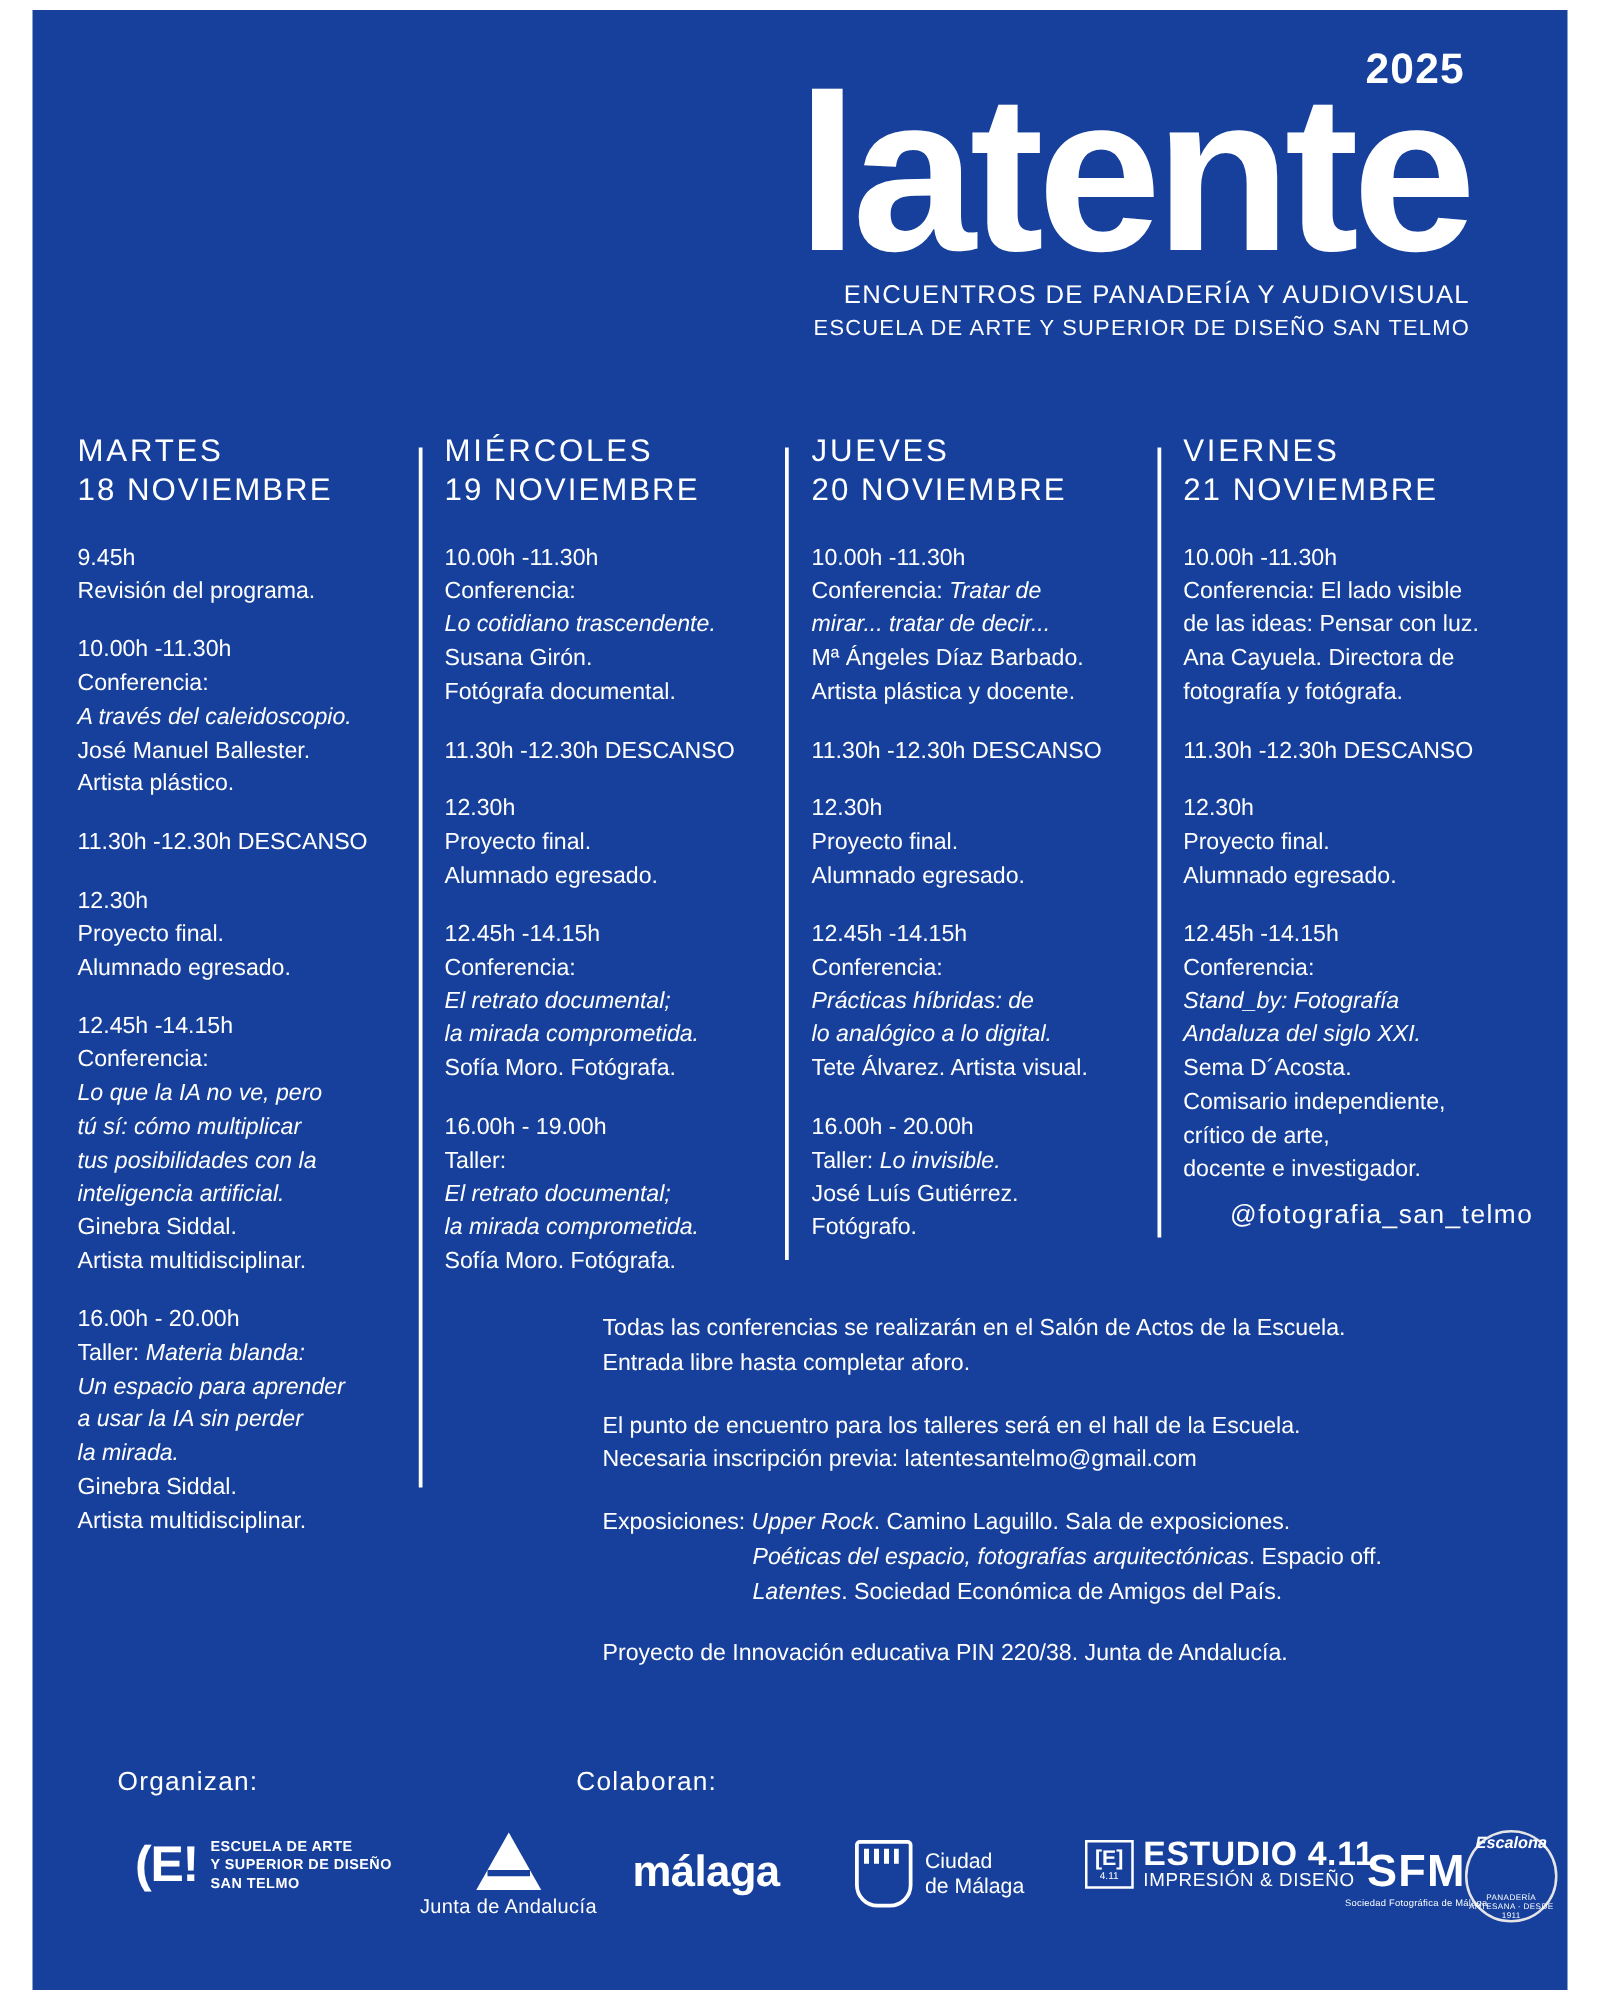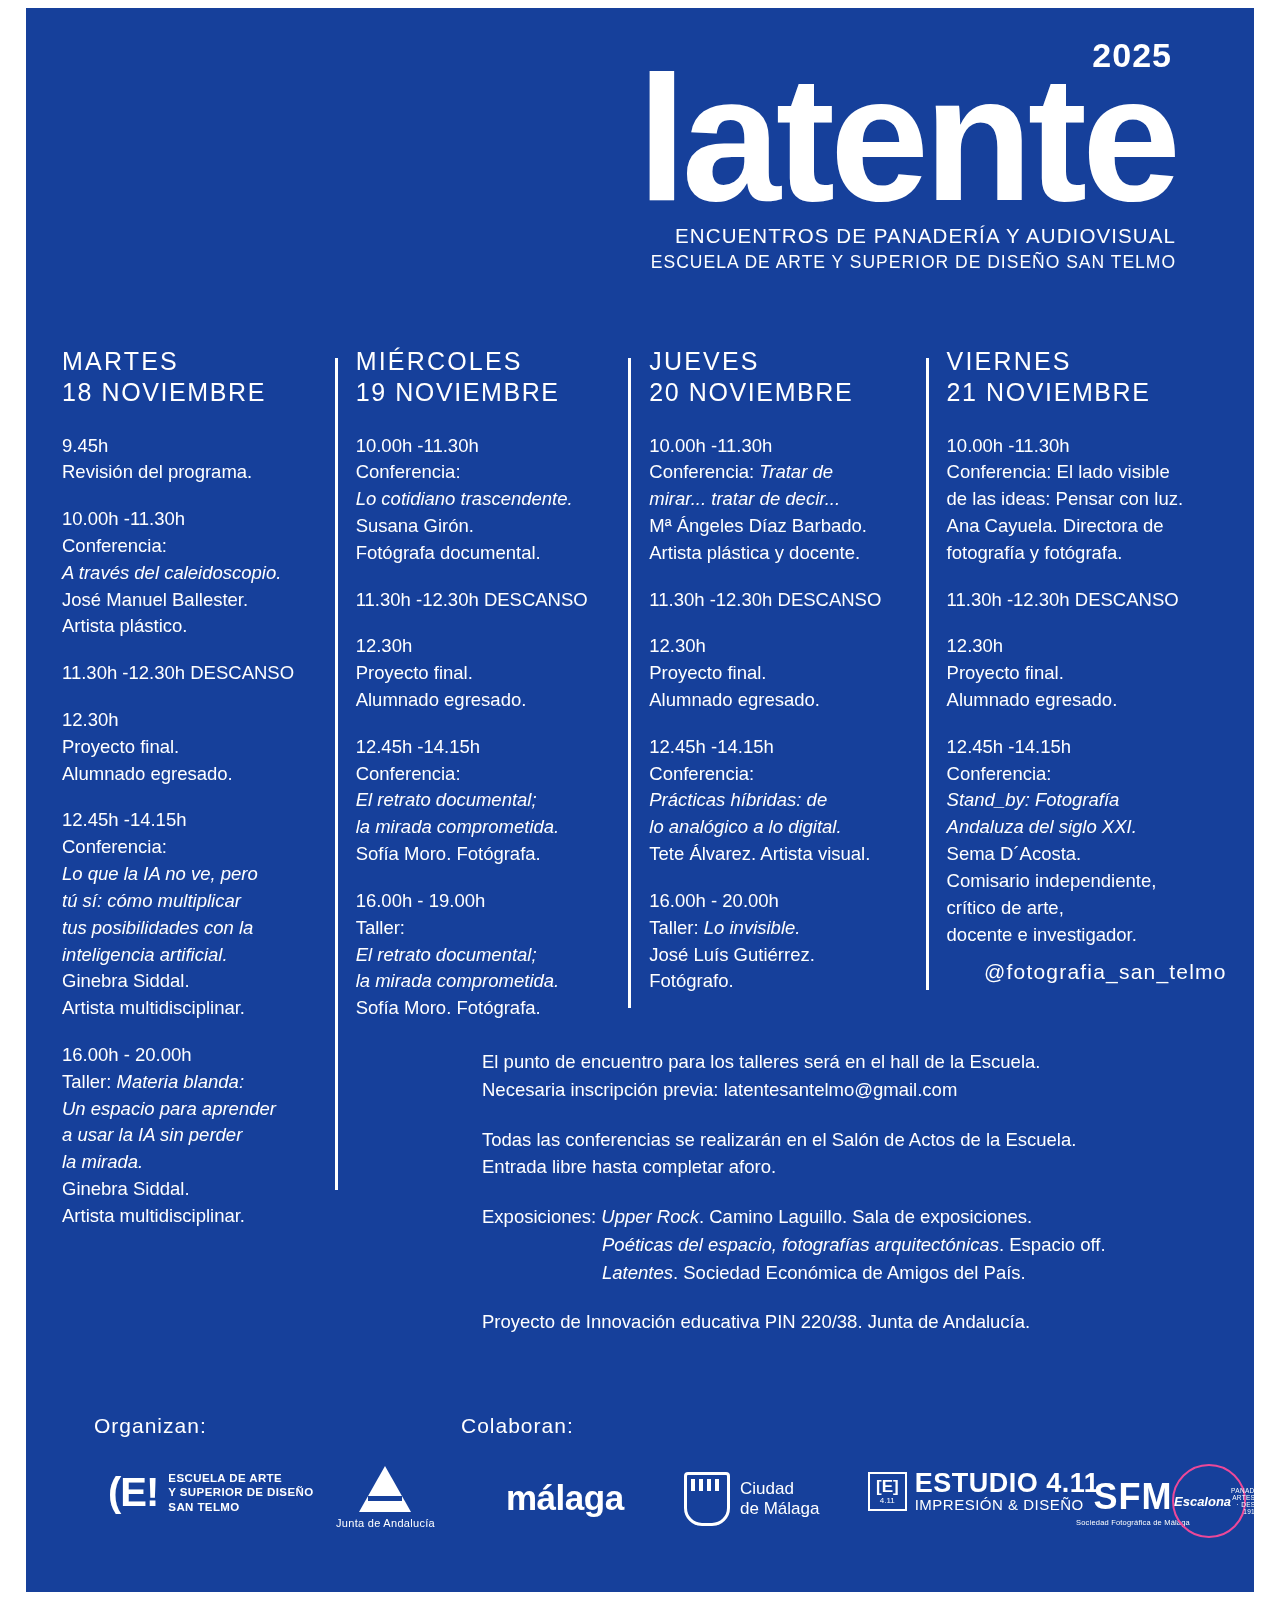--- a/index.html
+++ b/index.html
@@ -173,21 +173,21 @@
     width: 0; height: 0; margin: 0 auto;
     border-left: 26px solid transparent;
     border-right: 26px solid transparent;
     border-bottom: 46px solid #ffffff;
     position: relative;
   }
   .logo-junta .bar {
     width: 34px; height: 5px; background: #16409b;
     position: absolute; left: -17px; top: 30px;
   }
-  .logo-junta .cap { font-size: 11px; margin-top: 5px; letter-spacing: 0.3px; }
+  .logo-junta .cap { font-size: 16px; margin-top: 5px; letter-spacing: 0.3px; }
 
   .logo-malaga { left: 420px; top: 16px; font-size: 35px; font-weight: 700; letter-spacing: -0.5px; }
 
   .logo-ciudad { left: 598px; top: 10px; display: flex; align-items: center; }
   .logo-ciudad .shield {
     width: 40px; height: 48px; border: 3px solid #fff;
     border-radius: 4px 4px 18px 18px; margin-right: 10px;
     position: relative;
   }
   .logo-ciudad .shield:before {
@@ -205,22 +205,22 @@
   .logo-estudio .box small { display: block; font-size: 8px; font-weight: 400; margin-top: 2px; }
   .logo-estudio .t1 { font-size: 27px; font-weight: 700; line-height: 1; letter-spacing: 0.5px; }
   .logo-estudio .t2 { font-size: 15px; line-height: 1.1; letter-spacing: 0.5px; }
 
   .logo-sfm { left: 990px; top: 14px; text-align: center; }
   .logo-sfm .m { font-size: 36px; font-weight: 700; letter-spacing: 1px; }
   .logo-sfm .s { font-size: 7.5px; letter-spacing: 0.2px; }
 
   .logo-escalona { left: 1086px; top: 2px; text-align: center; }
   .logo-escalona .circ {
-    width: 70px; height: 70px; border-radius: 50%; border: 2px solid #ec4899;
-    display: flex; flex-direction: row; align-items: center; justify-content: flex-start;
+    width: 70px; height: 70px; border-radius: 50%; border: 2px solid #e5e5e5;
+    display: flex; flex-direction: column; align-items: center; justify-content: space-between;
   }
   .logo-escalona .n { font-size: 13px; font-style: italic; font-weight: 700; }
   .logo-escalona .d { font-size: 6.5px; letter-spacing: 0.3px; }
 </style>
 </head>
 <body>
 
 <div class="poster">
   <div class="canvas">
 
@@ -379,26 +379,26 @@
               <div>docente e investigador.</div>
             </div>
           </div>
       </div>
     </div>
 
     <div class="handle">@fotografia_san_telmo</div>
 
     <div class="notes">
       <p>
+        <span>Todas las conferencias se realizarán en el Salón de Actos de la Escuela.</span><br>
+        <span>Entrada libre hasta completar aforo.</span>
+      </p>
+      <p>
         <span>El punto de encuentro para los talleres será en el hall de la Escuela.</span><br>
         <span>Necesaria inscripción previa: latentesantelmo@gmail.com</span>
-      </p>
-      <p>
-        <span>Todas las conferencias se realizarán en el Salón de Actos de la Escuela.</span><br>
-        <span>Entrada libre hasta completar aforo.</span>
       </p>
       <p class="indent">
         <span>Exposiciones:</span>
         <span class="it">Upper Rock</span><span>. Camino Laguillo. Sala de exposiciones.</span><br>
         <span class="it">Poéticas del espacio, fotografías arquitectónicas</span><span>. Espacio off.</span><br>
         <span class="it">Latentes</span><span>. Sociedad Económica de Amigos del País.</span>
       </p>
       <p>Proyecto de Innovación educativa PIN 220/38. Junta de Andalucía.</p>
     </div>
 

